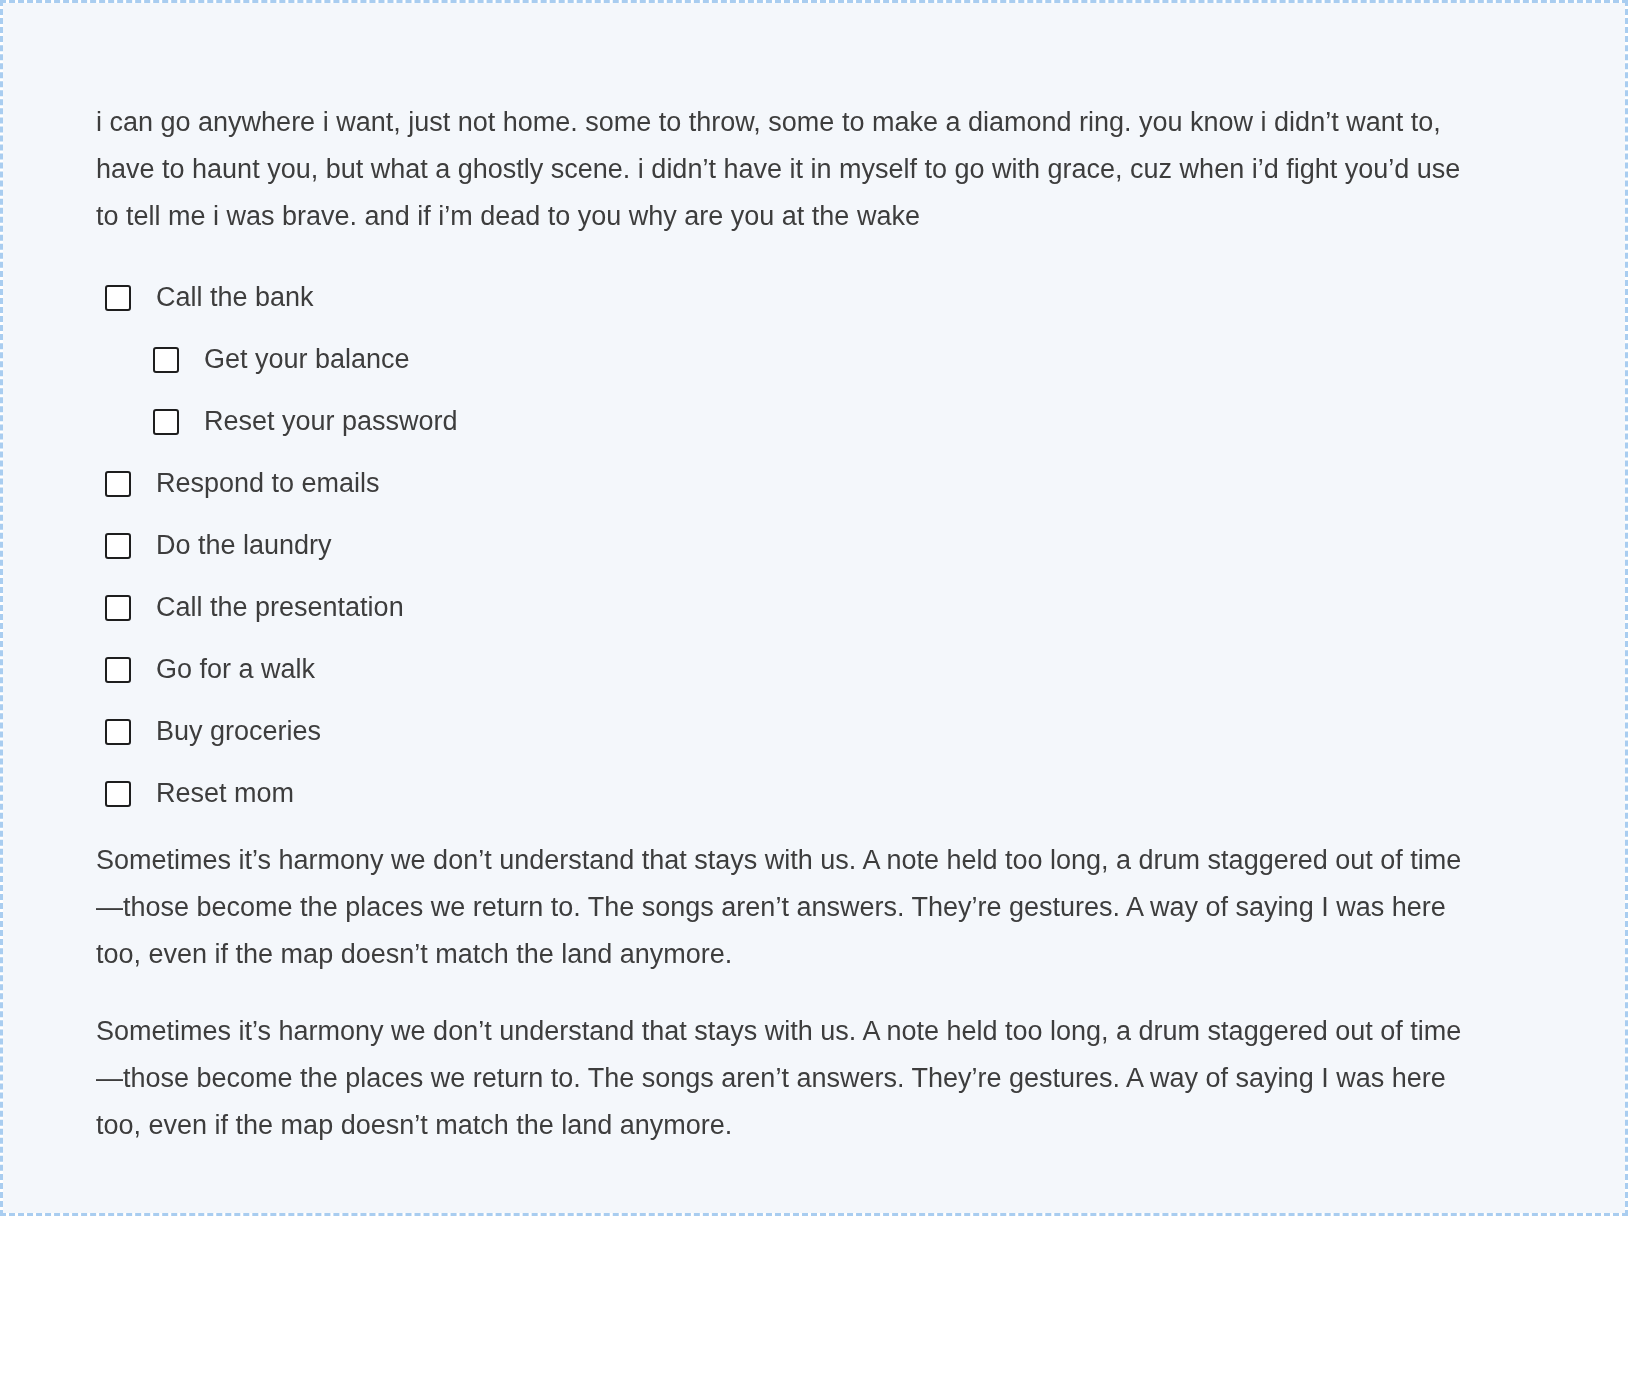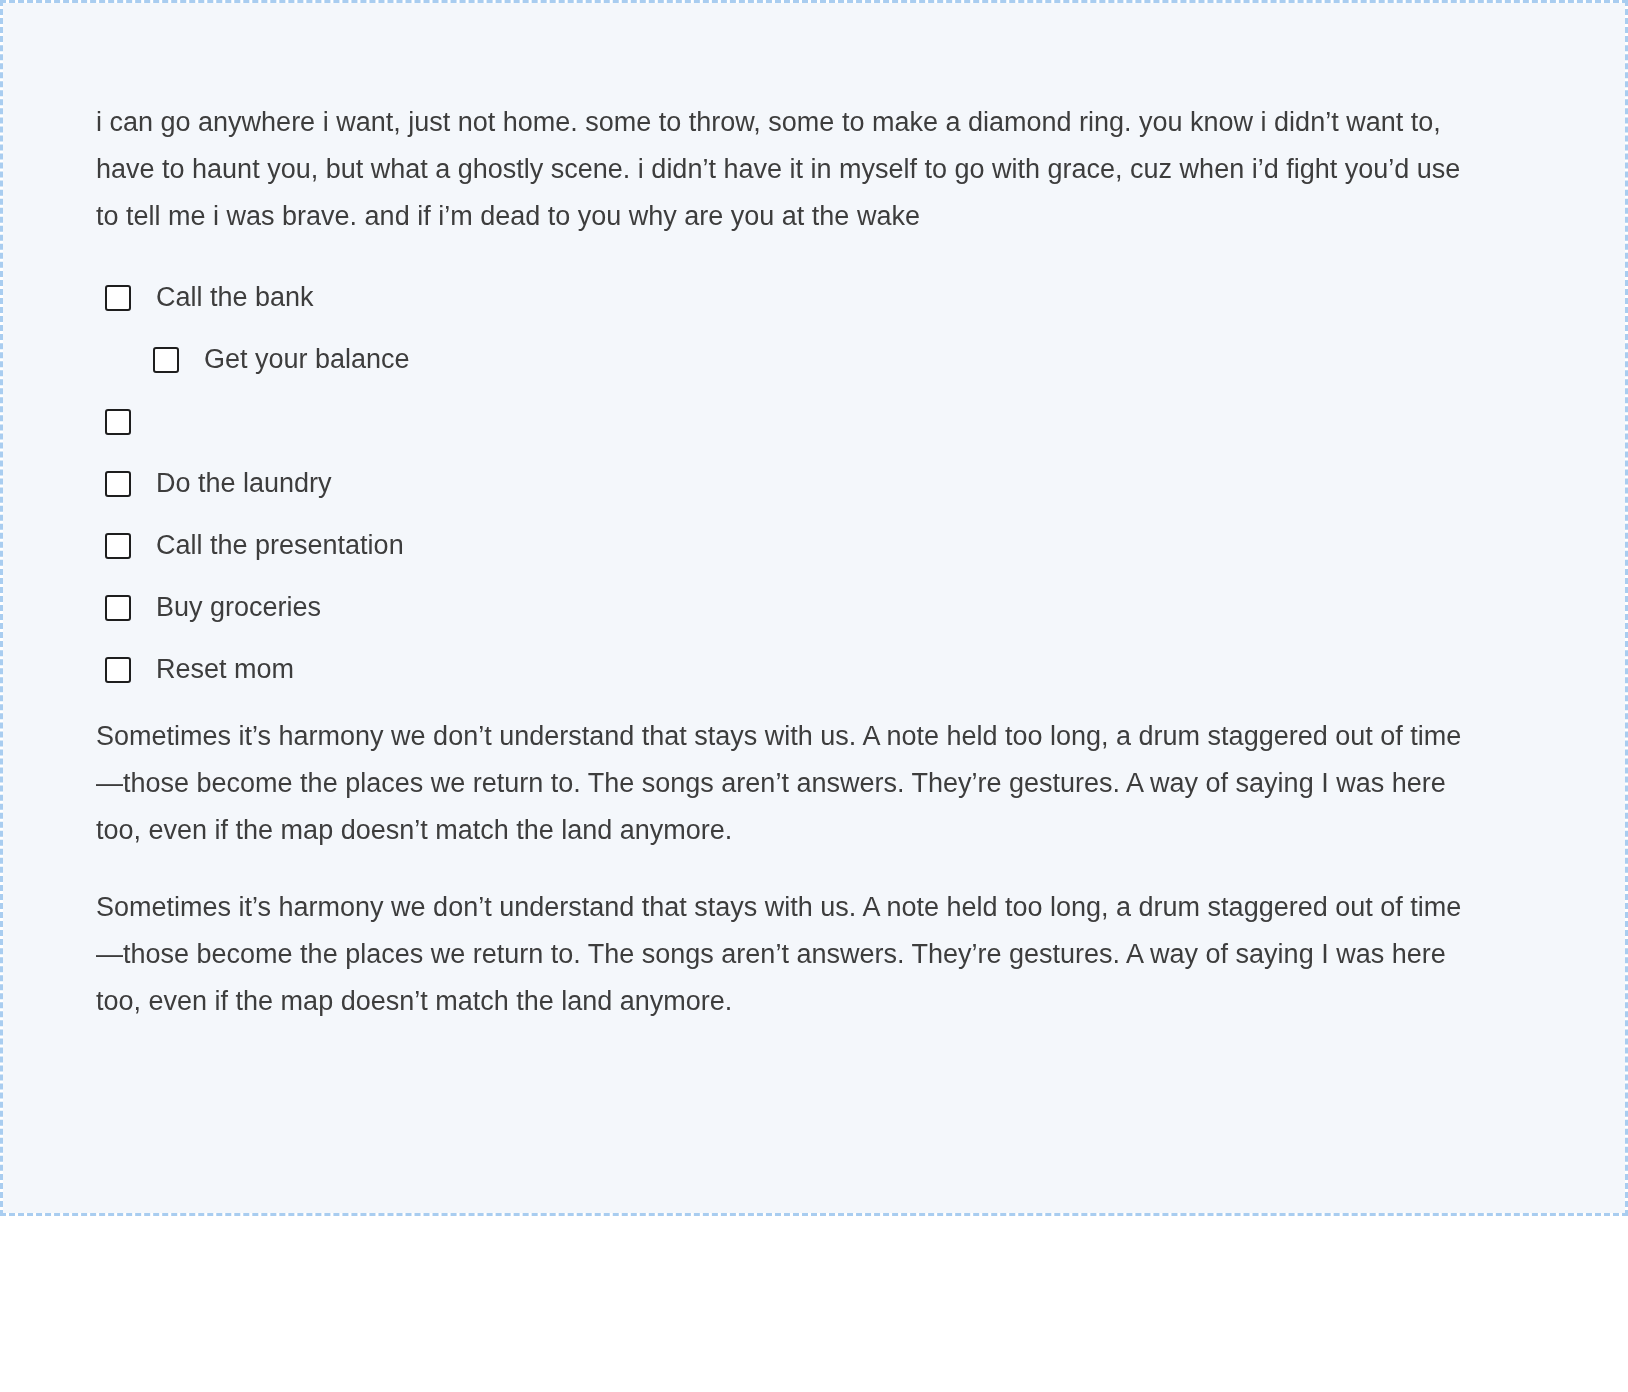--- a/index.html
+++ b/index.html
@@ -78,30 +78,39 @@
 
     <div class="todo-list">
         <div class="todo-item">
           <span class="checkbox" role="checkbox" aria-checked="false"></span>
           <span class="todo-label">Call the bank</span>
         </div>
         <div class="todo-item indented">
           <span class="checkbox" role="checkbox" aria-checked="false"></span>
           <span class="todo-label">Get your balance</span>
         </div>
+        <div class="todo-item indented">
+          <span class="checkbox" role="checkbox" aria-checked="false"></span>
+          <span class="todo-label">Reset your password</span>
+        </div>
         <div class="todo-item">
           <span class="checkbox" role="checkbox" aria-checked="false"></span>
+          <span class="todo-label">Respond to emails</span>
         </div>
         <div class="todo-item">
           <span class="checkbox" role="checkbox" aria-checked="false"></span>
           <span class="todo-label">Do the laundry</span>
         </div>
         <div class="todo-item">
           <span class="checkbox" role="checkbox" aria-checked="false"></span>
           <span class="todo-label">Call the presentation</span>
+        </div>
+        <div class="todo-item">
+          <span class="checkbox" role="checkbox" aria-checked="false"></span>
+          <span class="todo-label">Go for a walk</span>
         </div>
         <div class="todo-item">
           <span class="checkbox" role="checkbox" aria-checked="false"></span>
           <span class="todo-label">Buy groceries</span>
         </div>
         <div class="todo-item">
           <span class="checkbox" role="checkbox" aria-checked="false"></span>
           <span class="todo-label">Reset mom</span>
         </div>
       </div>

